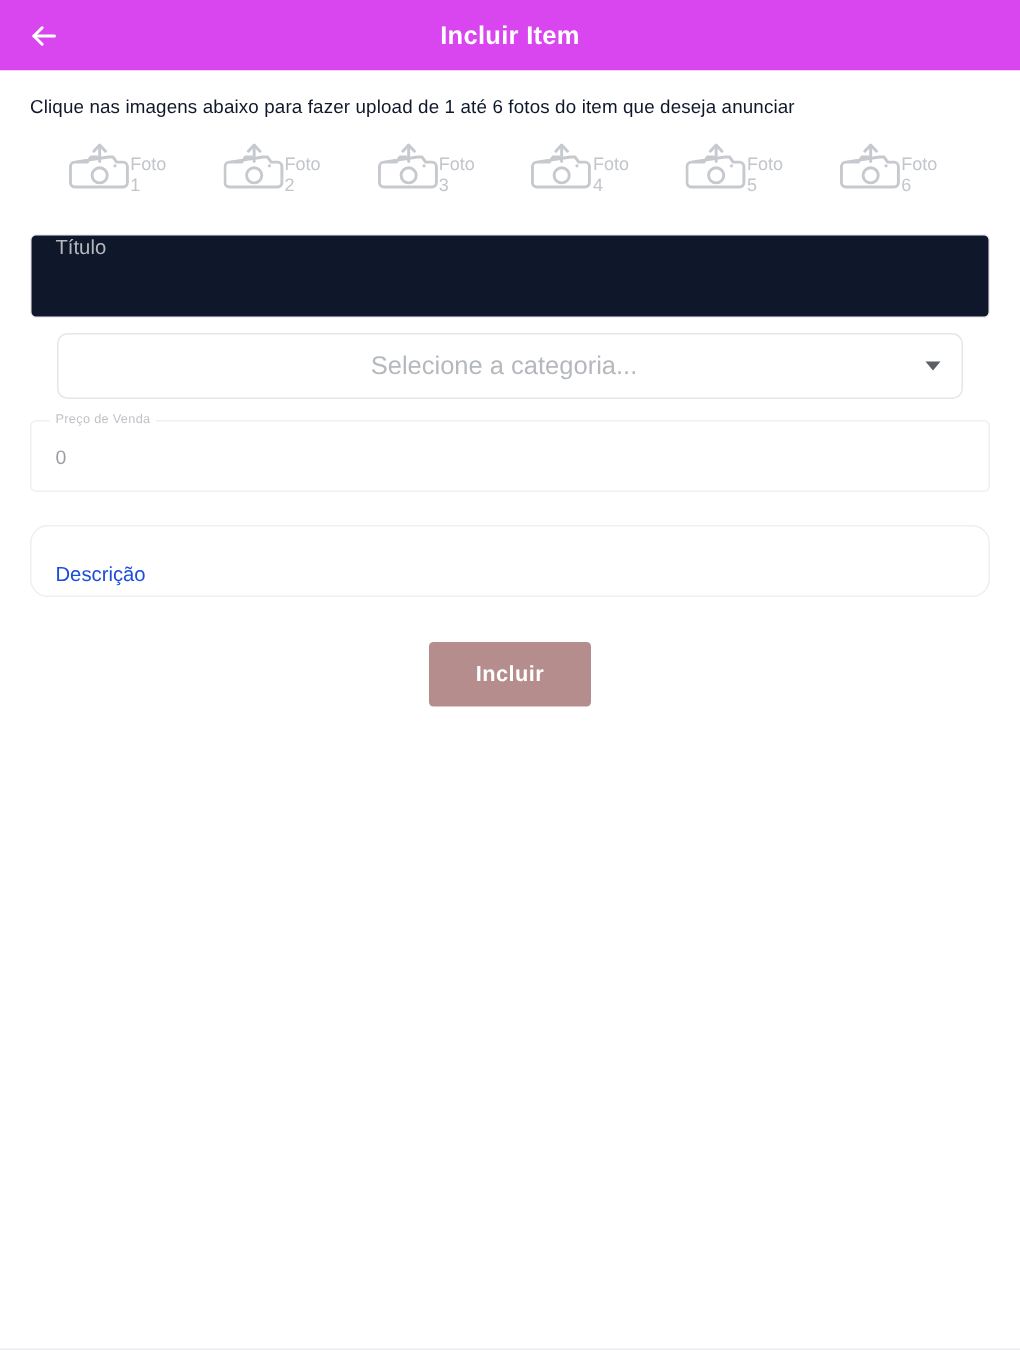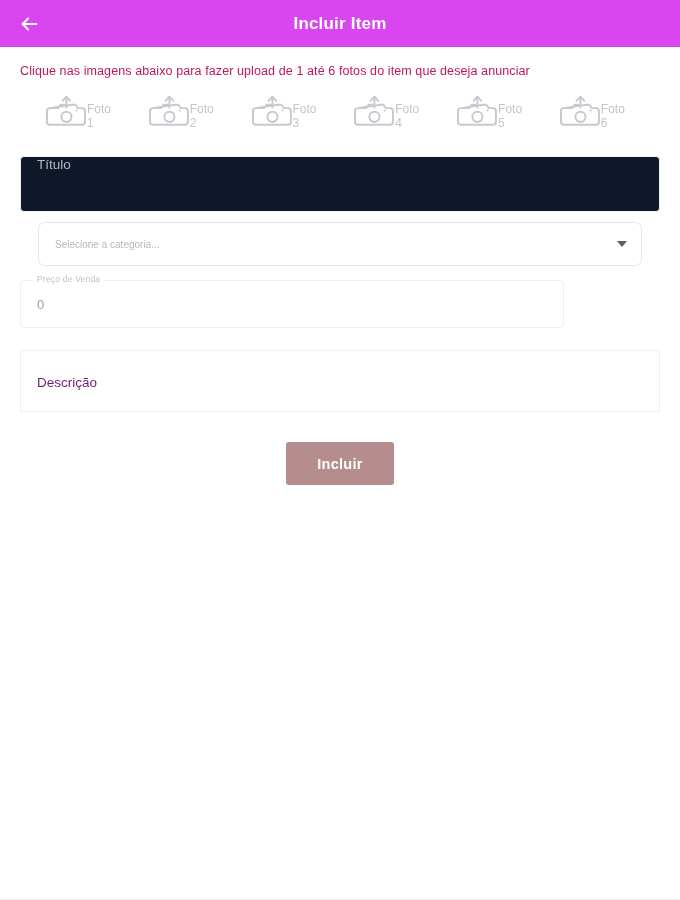--- a/index.html
+++ b/index.html
@@ -54,21 +54,21 @@
     position: relative;
     width: 680px;
     height: 853px;
     background: #ffffff;
     border-bottom: 1px solid #ececef;
   }
 
   .hint {
     padding: 17px 20px 0 20px;
     font-size: 12.5px;
-    color: #be185d;
+    color: #0f172a;
     letter-spacing: .1px;
     white-space: nowrap;
   }
 
   
   .photo-row {
     display: flex;
     justify-content: space-between;
     padding: 16px 46px 0 46px;
   }
@@ -103,60 +103,61 @@
     border-radius: 4px;
     display: flex;
     align-items: flex-start;
     padding: 0 16px;
     font-size: 13.5px;
     color: #b5b8bd;
   }
 
   .field-desc {
     width: 640px;
-    height: 62px;
+    height: 48px;
     background: #ffffff;
     border: 1px solid #eeeff1;
-    border-radius: 0;
+    border-radius: 12px;
     padding: 24px 16px 0 16px;
     font-size: 13.5px;
-    color: #701a75;
+    color: #1d4ed8;
   }
 
   
   .select-wrap {
     margin: 10px auto 0 auto;
     width: 604px;
     height: 44px;
     border: 1px solid #e4e6e9;
     border-radius: 7px;
     background: #ffffff;
     display: flex;
     align-items: center;
     padding: 0 14px 0 16px;
     cursor: pointer;
   }
   .select-value {
     flex: 1 1 auto;
-    font-size: 10px;
+    font-size: 17px;
     color: #b5b8bd;
+    text-align: center;
   }
   .caret {
     width: 0; height: 0;
     border-left: 5px solid transparent;
     border-right: 5px solid transparent;
     border-top: 6px solid #5c5f63;
     flex: 0 0 auto;
   }
 
   
   .price-wrap {
     position: relative;
     margin-top: 14px;
-    width: 544px;
+    width: 640px;
     height: 48px;
   }
   .price-box {
     position: absolute;
     inset: 0;
     border: 1px solid #eeeff1;
     border-radius: 4px;
     background: #ffffff;
   }
   .price-legend {

